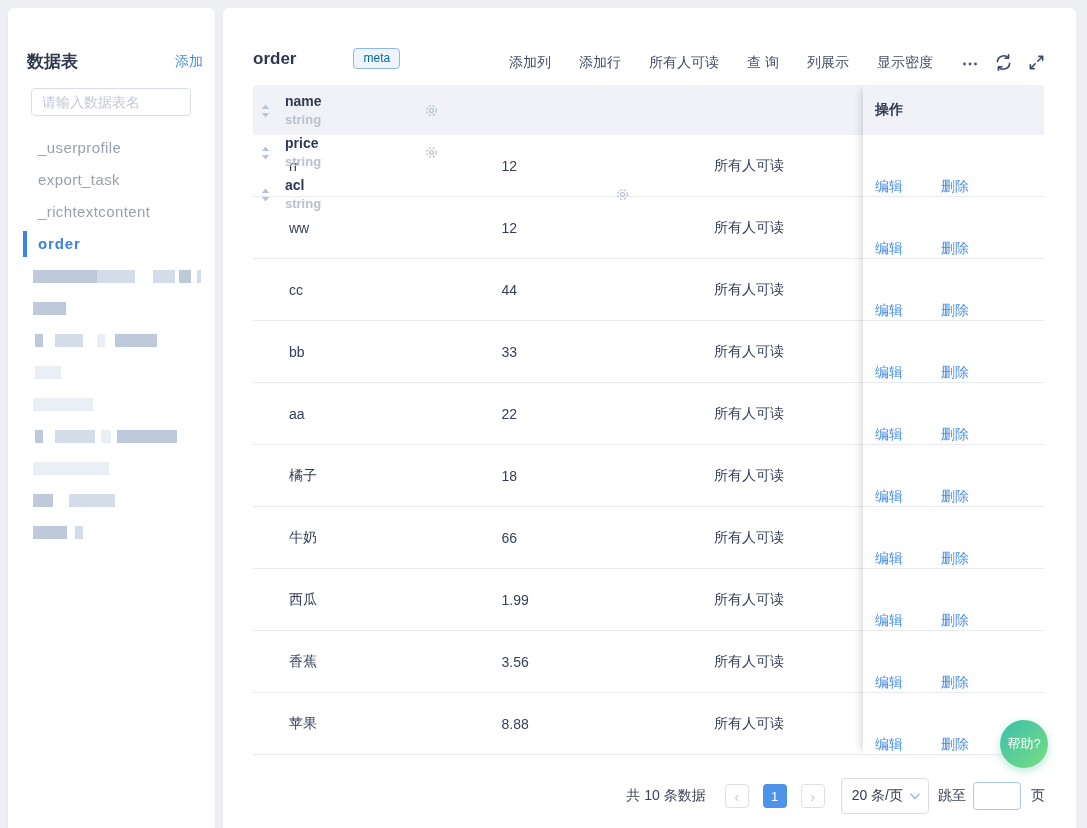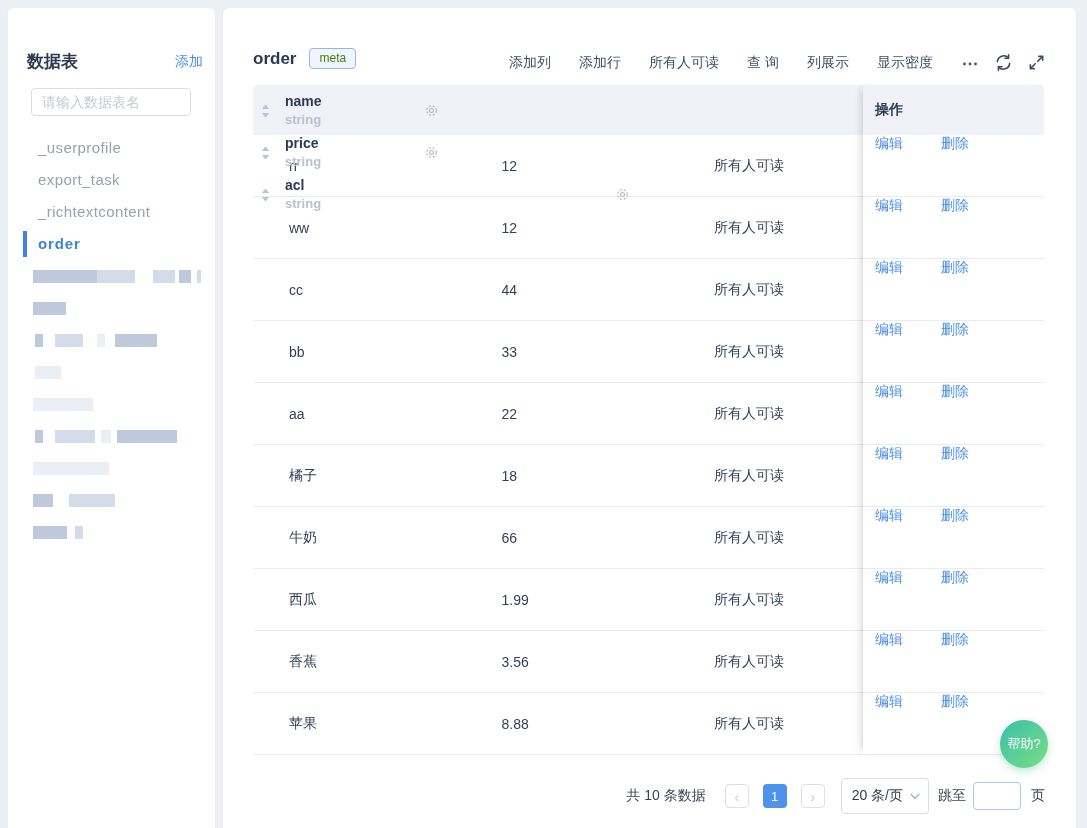--- a/index.html
+++ b/index.html
@@ -24,42 +24,42 @@
   .sb-item.selected { color:#3e82e0; font-weight:bold; letter-spacing:.9px; }
   .sb-item.selected::before { content:""; position:absolute; left:4px; top:3px; bottom:3px; width:4px; background:#3e82e0; }
   .sb-item.redacted { display:flex; align-items:center; padding-left:14px; }
   .blk { display:inline-block; height:13px; flex:none; }
   .blk.s0 { background:#eaeef5; } .blk.s1 { background:#d4dce9; } .blk.s2 { background:#bec9db; }
 
   
   .main { left:223px; width:853px; height:832px; }
   .main-head { position:absolute; left:30px; top:40px; display:flex; align-items:center; gap:13px; }
   .main-title { font-size:17px; font-weight:bold; color:#2c3850; }
-  .badge { height:21px; line-height:19px; padding:0 9px; border:1px solid #8fb8f3; background:#eef5fe; color:#4d7c0f; font-size:12px; border-radius:4px; }
+  .badge { height:21px; line-height:19px; padding:0 9px; border:1px solid #8fb8f3; background:#eef5fe; color:#0369a1; font-size:12px; border-radius:4px;margin-left:44px; }
   .toolbar { position:absolute; right:31px; top:45px; display:flex; align-items:center; gap:28px; }
   .tb-item { font-size:14px; color:#414e68; text-decoration:none; cursor:pointer; white-space:nowrap; }
   .tb-icons { display:flex; align-items:center; gap:15px; }
   .tb-icon { display:inline-flex; cursor:pointer; }
 
   
   .table-wrap { position:absolute; left:30px; top:77px; width:791px; height:671px; }
   .thead { display:flex; height:50px; background:#f0f2f7; border-radius:4px 4px 0 0;flex-direction:column; }
   .hcell { position:relative; padding:8px 0 0 32px; }
   .hname { font-size:14px; font-weight:bold; color:#2e3a54; }
   .htype { font-size:13px; color:#b9c1cf; margin-top:3px;font-weight:bold; }
   .caret { position:absolute; left:8px; bottom:9px; display:inline-flex; cursor:pointer; }
   .gear  { position:absolute; right:14px; bottom:9px; display:inline-flex; cursor:pointer; }
   .c0 { width:200px; } .c1 { width:200px; } .c2 { width:391px; }
   .trow { display:flex; height:62px; align-items:center; border-bottom:1px solid #e9ebef; background:#fff;gap:24px; }
   .tcell { padding-left:36px; font-size:14px; color:#333f58; }
 
   
   .ops { position:absolute; top:0; right:0; width:181px; height:670px; box-shadow:-6px 0 8px -5px rgba(26,34,48,.22); background:#fff; }
   .ops-header { height:50px; background:#f0f2f7; border-radius:0 4px 0 0; display:flex; align-items:center; padding-left:12px; font-size:14px; font-weight:bold; color:#2e3a54; }
-  .oprow { height:62px; display:flex; align-items:flex-start; padding-left:12px; gap:38px; border-bottom:1px solid #e9ebef; background:#fff; }
+  .oprow { height:62px; display:flex; align-items:flex-end; padding-left:12px; gap:38px; border-bottom:1px solid #e9ebef; background:#fff; }
   .oplink { font-size:14px; color:#4a8fe2; text-decoration:none; cursor:pointer; }
 
   
   .pagination { position:absolute; right:31px; top:773px; height:30px; display:flex; align-items:center; font-size:14px; color:#3a4356; }
   .pg-total { margin-right:12px; }
   .pg-btn { width:24px; height:24px; border:1px solid #dcdfe5; border-radius:4px; background:#fff; display:flex; align-items:center; justify-content:center; color:#c8ccd4; font-size:15px; margin:0 7px; cursor:default; }
   .pg-cur { width:24px; height:24px; border-radius:4px; background:#4e93ea; color:#fff; font-size:13px; display:flex; align-items:center; justify-content:center; margin:0 7px; cursor:pointer; }
   .pg-select { height:36px; min-width:82px; border:1px solid #d8dce3; border-radius:4px; display:flex; align-items:center; padding:0 8px 0 10px; gap:7px; margin:0 8px 0 9px; font-size:14px; color:#333c4e; cursor:pointer; background:#fff; }
   .pg-jump-label { margin:0 7px 0 1px; }
   .pg-input { width:48px; height:28px; border:1px solid #a9c9f0; border-radius:4px; outline:none; padding:0 6px; font-size:14px; font-family:inherit; }

